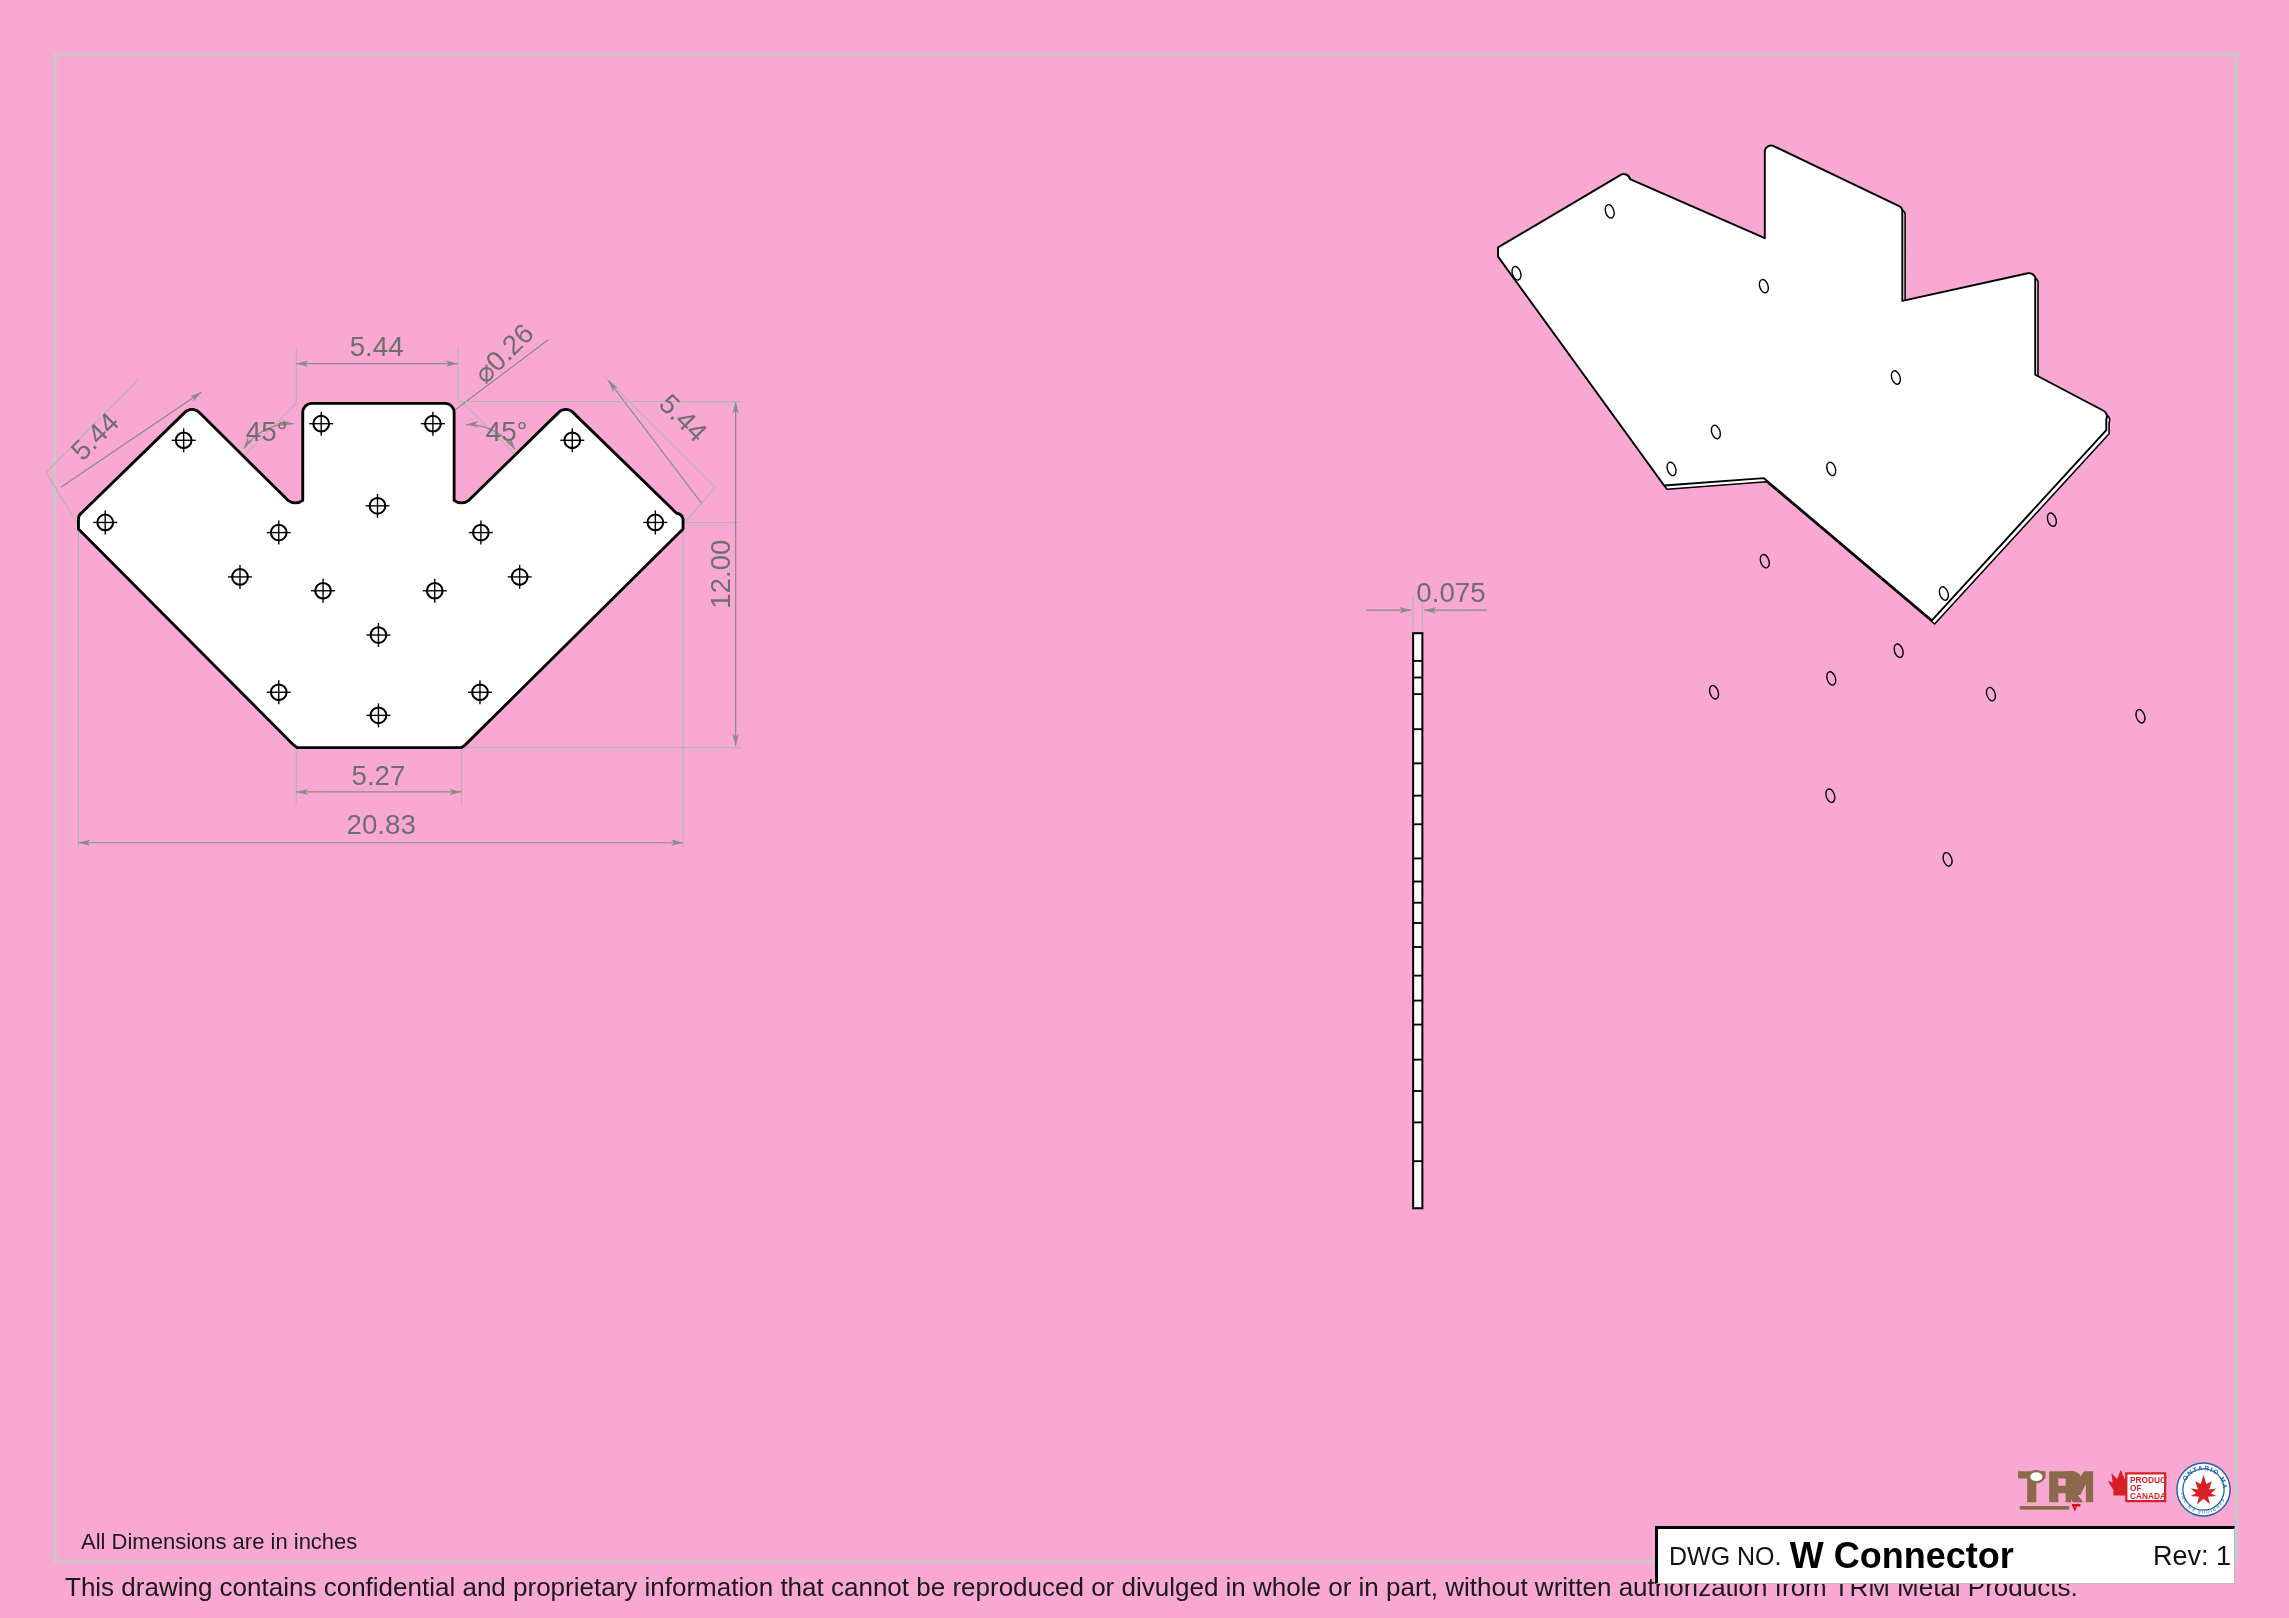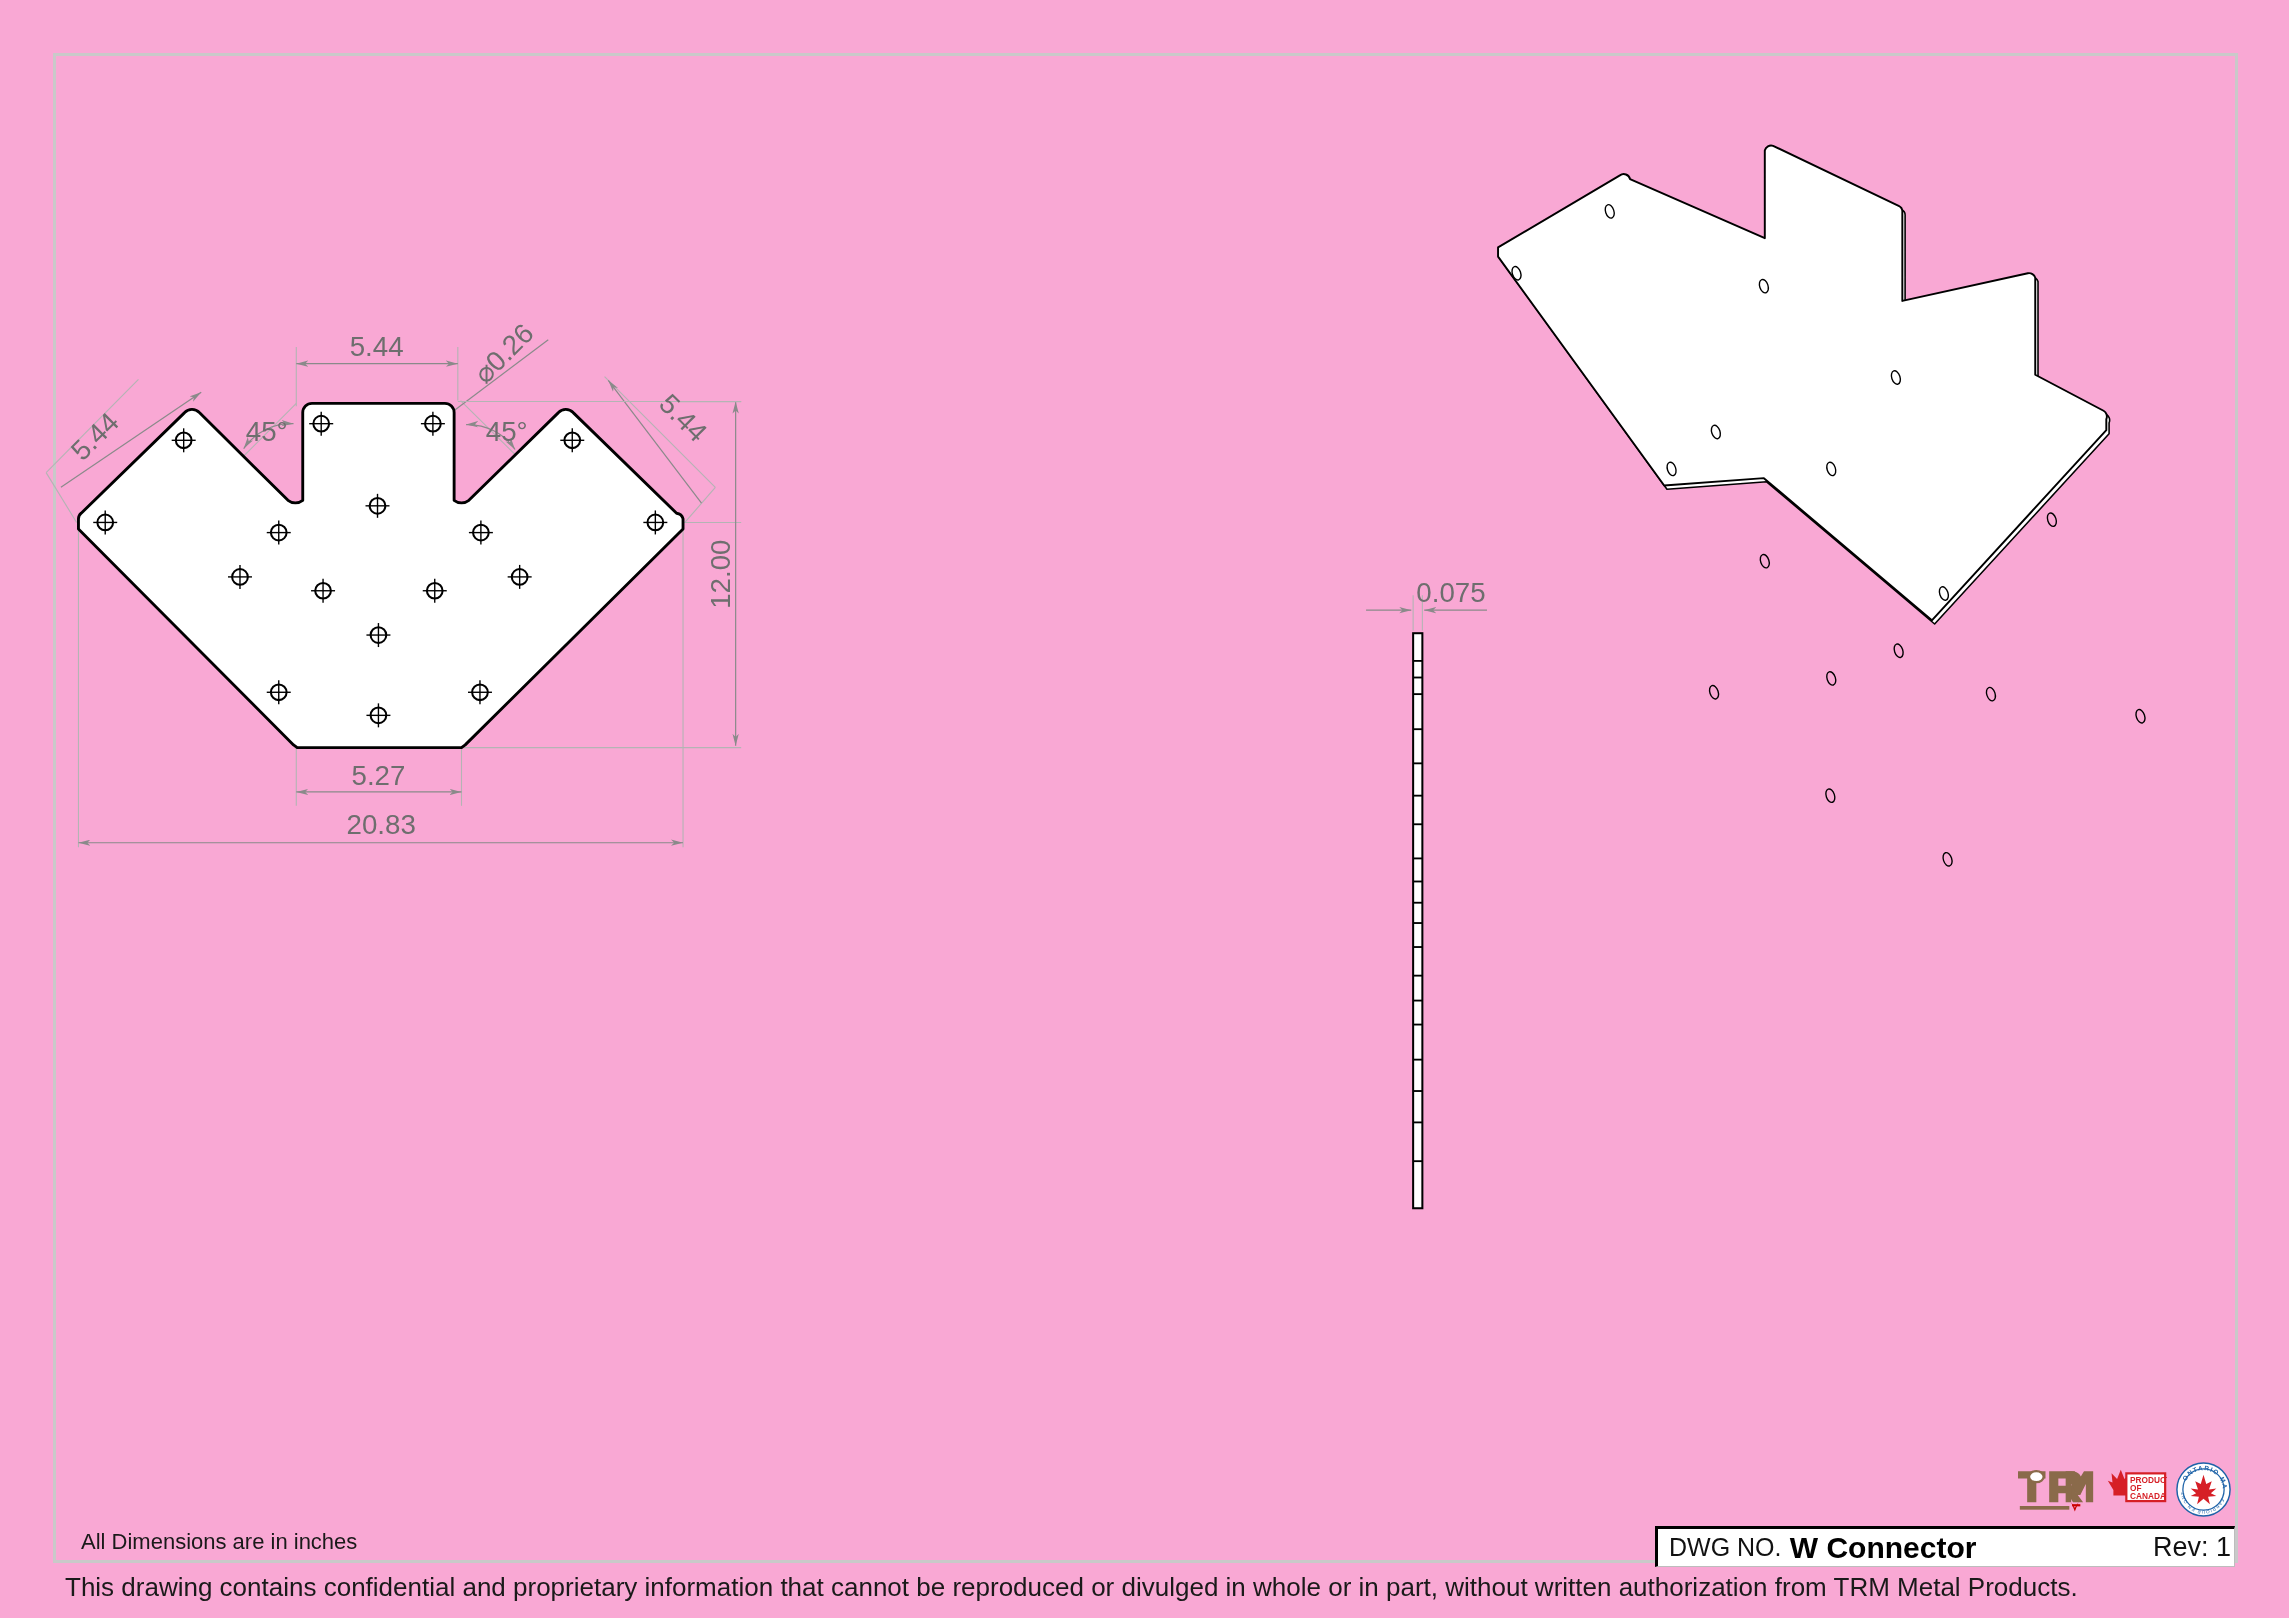--- a/index.html
+++ b/index.html
@@ -60,38 +60,38 @@
     top: 1572px;
     font-size: 26px;
     color: #1a1a1a;
     white-space: nowrap;
   }
   #title-block {
     position: absolute;
     left: 1655px;
     top: 1526px;
     width: 580px;
-    height: 41px;
+    height: 58px;
     border-top: 3.7px solid #000;
     border-left: 3.7px solid #000;
     border-right: 1.8px solid #bdbdbd;
     border-bottom: 1.8px solid #bdbdbd;
     box-sizing: border-box;
     display: flex;
     align-items: center;
     background: #fff;
   }
   .dwg-label {
     font-size: 25px;
     color: #111;
     margin-left: 11px;
     white-space: nowrap;
   }
   .dwg-value {
-    font-size: 30px;
+    font-size: 36px;
     font-weight: bold;
     color: #000;
     margin-left: 8.3px;
     white-space: nowrap;
   }
   .rev-value {
     font-size: 27px;
     color: #111;
     margin-left: auto;
     margin-right: 3px;

